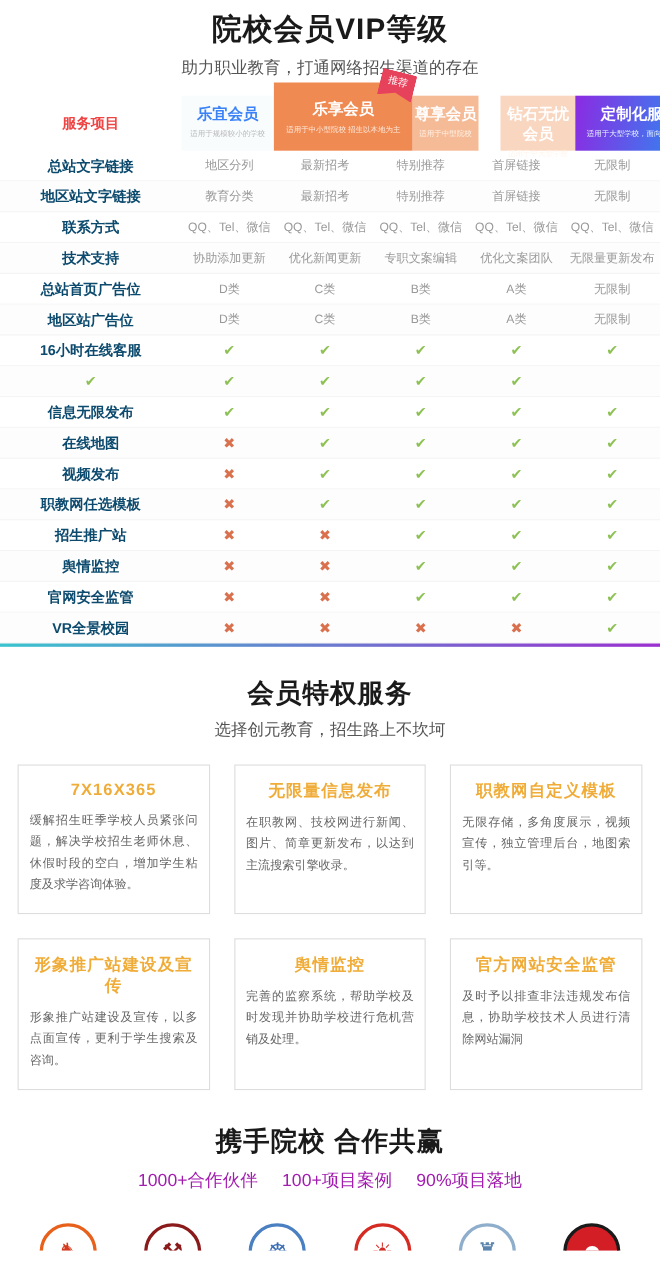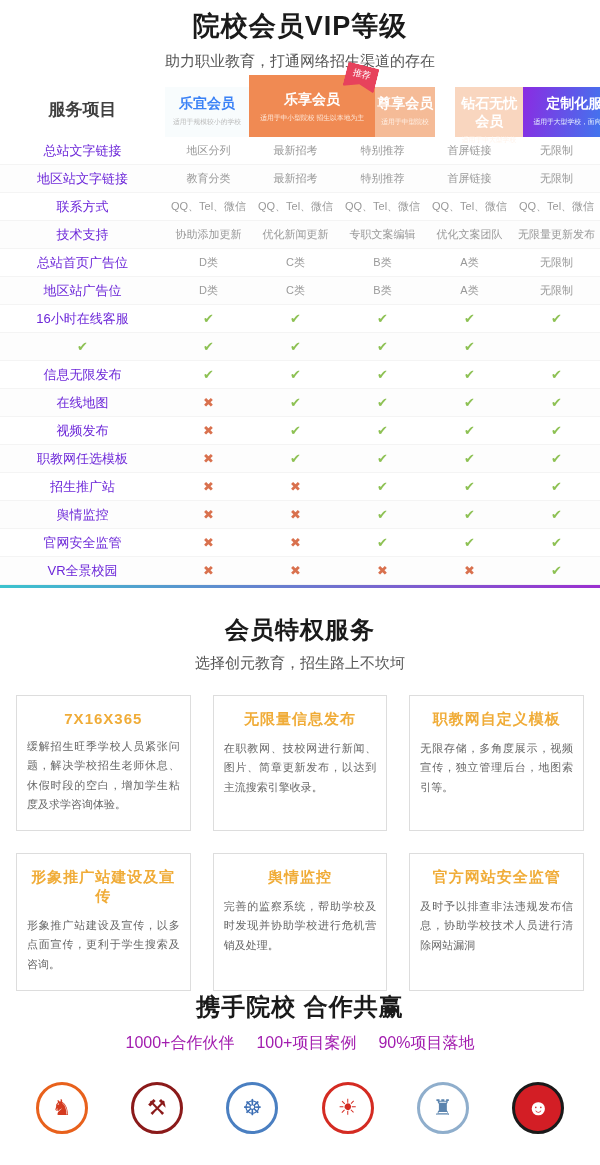--- a/index.html
+++ b/index.html
@@ -8,58 +8,58 @@
   .page { width:600px; height:1137px; margin:0 auto; overflow:hidden; background:#fff; }
 
   
   .hero { text-align:center; padding-top:8px; }
   .hero h1 { font-size:27px; font-weight:bold; color:#1a1a1a; letter-spacing:1px; }
   .hero p { font-size:15px; color:#555; margin-top:8px; }
 
   
   .table-wrap { margin-top:16px; position:relative; }
   .thead { display:grid; grid-template-columns:165px repeat(5,1fr); align-items:end; }
-  .svc-h { font-size:17px; font-weight:bold; color:#404040; text-align:center; padding-bottom:16px; }
+  .svc-h { font-size:13px; font-weight:bold; color:#ef4444; text-align:center; padding-bottom:16px; }
   .plan-h { text-align:center; padding:8px 2px 6px; height:50px; position:relative; }
   .plan-name { font-size:14px; font-weight:bold; }
   .plan-sub { font-size:8px; margin-top:3px; white-space:nowrap; transform:scale(.85); transform-origin:center; }
   .plan-0 { background:#f8fcfd; }
   .plan-0 .plan-name { color:#3b82f6; }
   .plan-0 .plan-sub { color:#bbb; }
   .plan-1 { background:#f08a53; color:#fff; height:62px; margin-top:-12px; padding-top:16px; z-index:2; }
   .plan-1 .plan-sub { color:#fde8d9; }
   .plan-2 { background:#f5bb97; color:#fff; }
   .plan-2 .plan-sub { color:#fff0e5; }
   .plan-3 { background:#f9d6bf; color:#fff;margin-left:20px; }
   .plan-3 .plan-sub { color:#fff4ec; }
   .plan-4 { background:linear-gradient(100deg,#8b2be2 0%,#2196f3 100%); color:#fff; }
   .plan-4 .plan-sub { color:#e8f4ff; }
   .ribbon { position:absolute; top:-10px; right:-2px; background:#e7425c; color:#fff;
             font-size:9px; padding:3px 7px 9px; transform:rotate(14deg); border-radius:2px;
             clip-path:polygon(0 0,100% 0,100% 100%,50% 78%,0 100%); }
   .trow { display:grid; grid-template-columns:165px repeat(5,1fr); height:28px; align-items:center;
           border-bottom:1px solid #f4f4f4; }
   .trow:nth-child(even) { background:#fdfdfd; }
-  .tlabel { font-size:13px; font-weight:normal; color:#6d28d9; text-align:center; }
+  .tlabel { font-size:13px; font-weight:bold; color:#0c4a6e; text-align:center; }
   .tcell { font-size:11px; color:#999; text-align:center; white-space:nowrap; }
   .tcell.check { color:#8dc153; font-size:13px; }
   .tcell.cross { color:#d9714e; font-size:13px; }
   .gradient-bar { height:3px; background:linear-gradient(90deg,#3bc3ce,#9b30d0); }
 
   
   .privileges { text-align:center; margin-top:26px; }
   .privileges h2, .partners h2 { font-size:24px; font-weight:bold; color:#1a1a1a; letter-spacing:1px; }
   .privileges .sec-sub { font-size:15px; color:#555; margin-top:8px; }
   .cards { display:grid; grid-template-columns:repeat(3,1fr); gap:22px 22px; padding:0 16px; margin-top:22px; }
   .card { border:1px solid #ddd; background:#fff; padding:14px 10px 16px; text-align:left; min-height:108px; }
   .card-title { font-size:15px; font-weight:bold; color:#f0ac38; text-align:center; margin-bottom:10px; letter-spacing:1px; }
   .card-body { font-size:11px; color:#666; line-height:1.75; text-align:justify; }
 
   
-  .partners { text-align:center; }
+  .partners { text-align:center; margin-top:30px; }
   .stats { margin-top:10px; display:flex; justify-content:center; gap:22px; }
   .stat { font-size:16px; color:#a21caf; }
   .logos { display:grid; grid-template-columns:repeat(6,1fr); justify-items:center; align-items:center;
            padding:0 14px; margin-top:28px; row-gap:24px; }
   .logo { border:3px solid; border-radius:50%; background:#fff; display:flex; align-items:center; justify-content:center; }
   .logo-glyph { font-size:20px; font-weight:bold; line-height:1; }
 </style>
 </head>
 <body>
 

